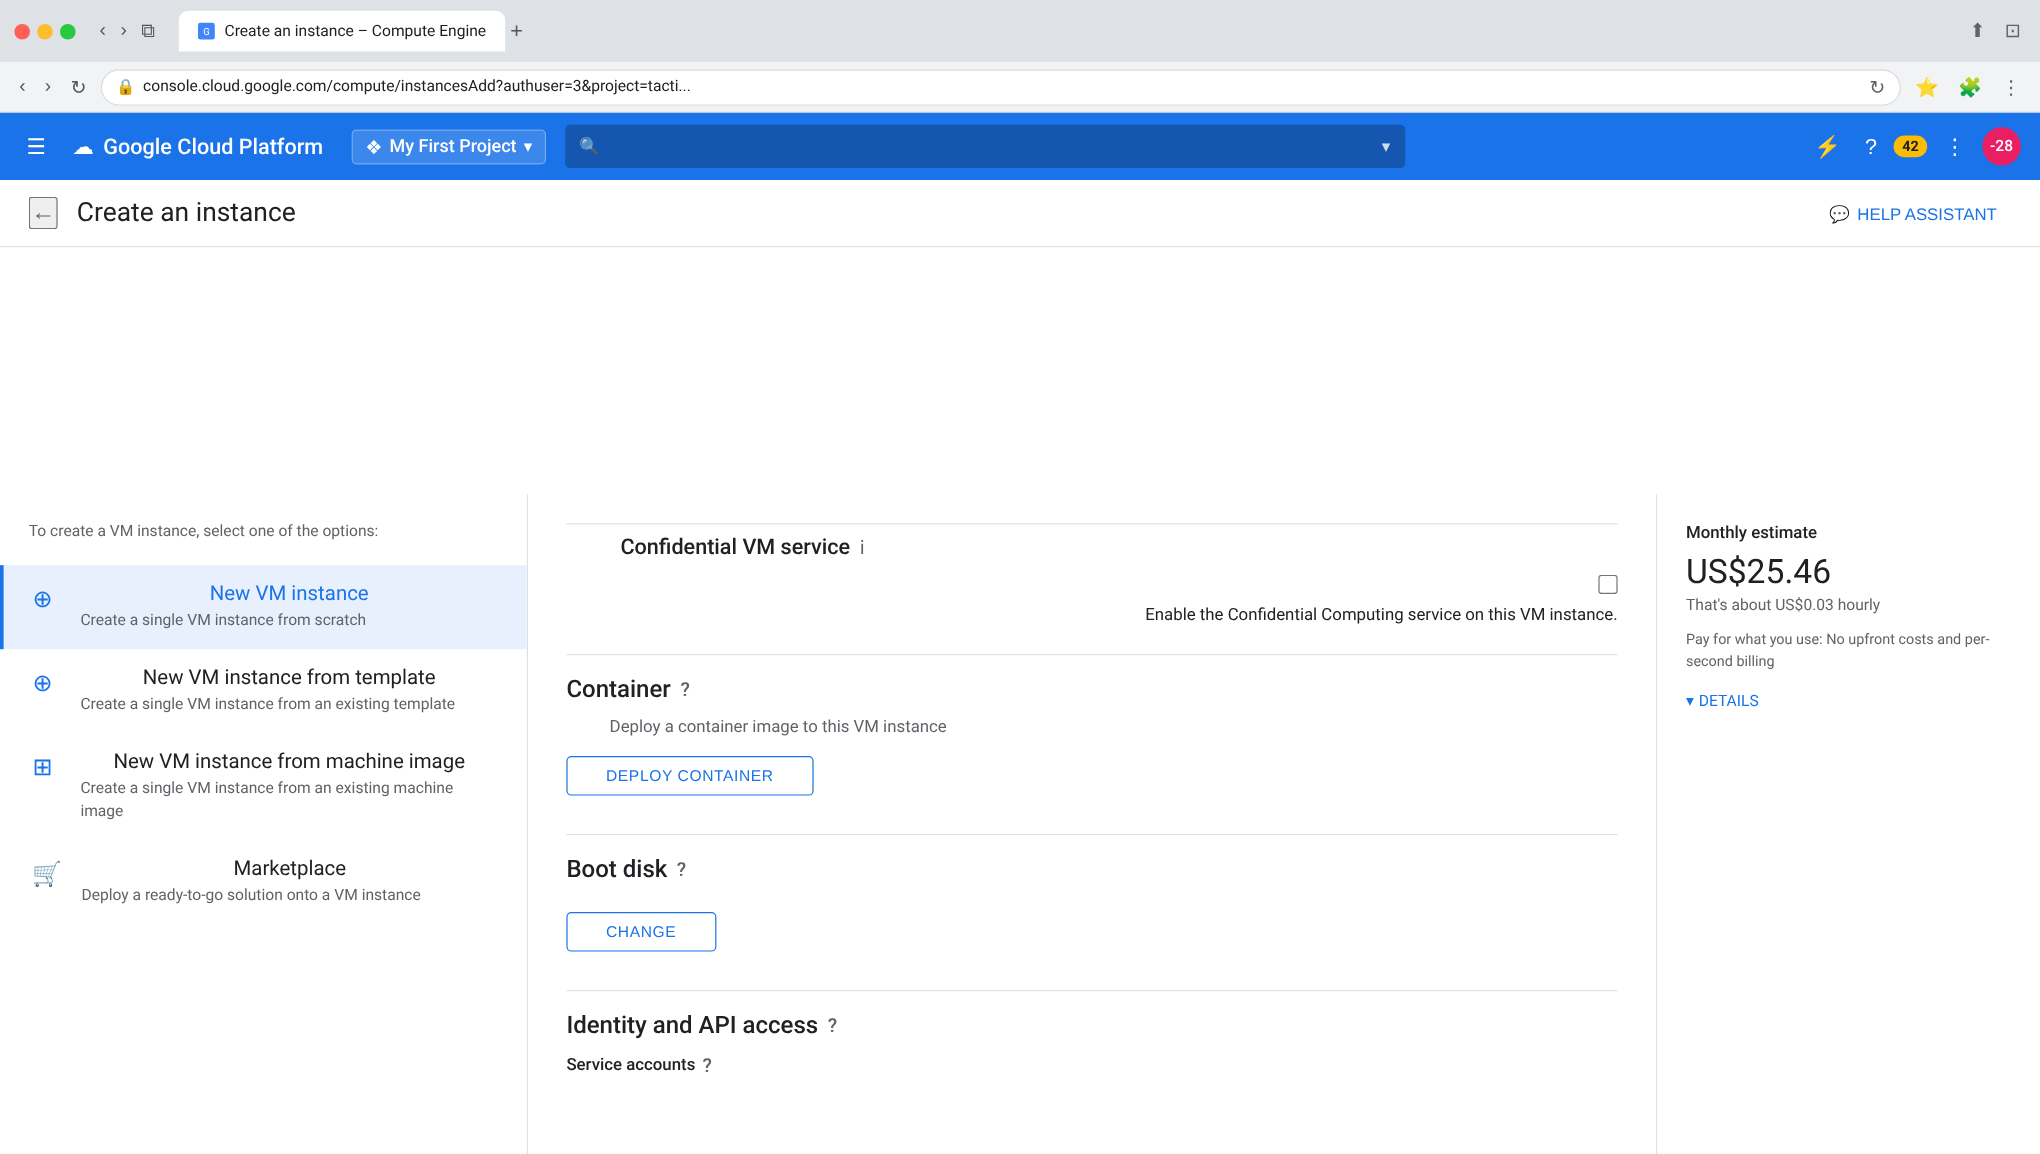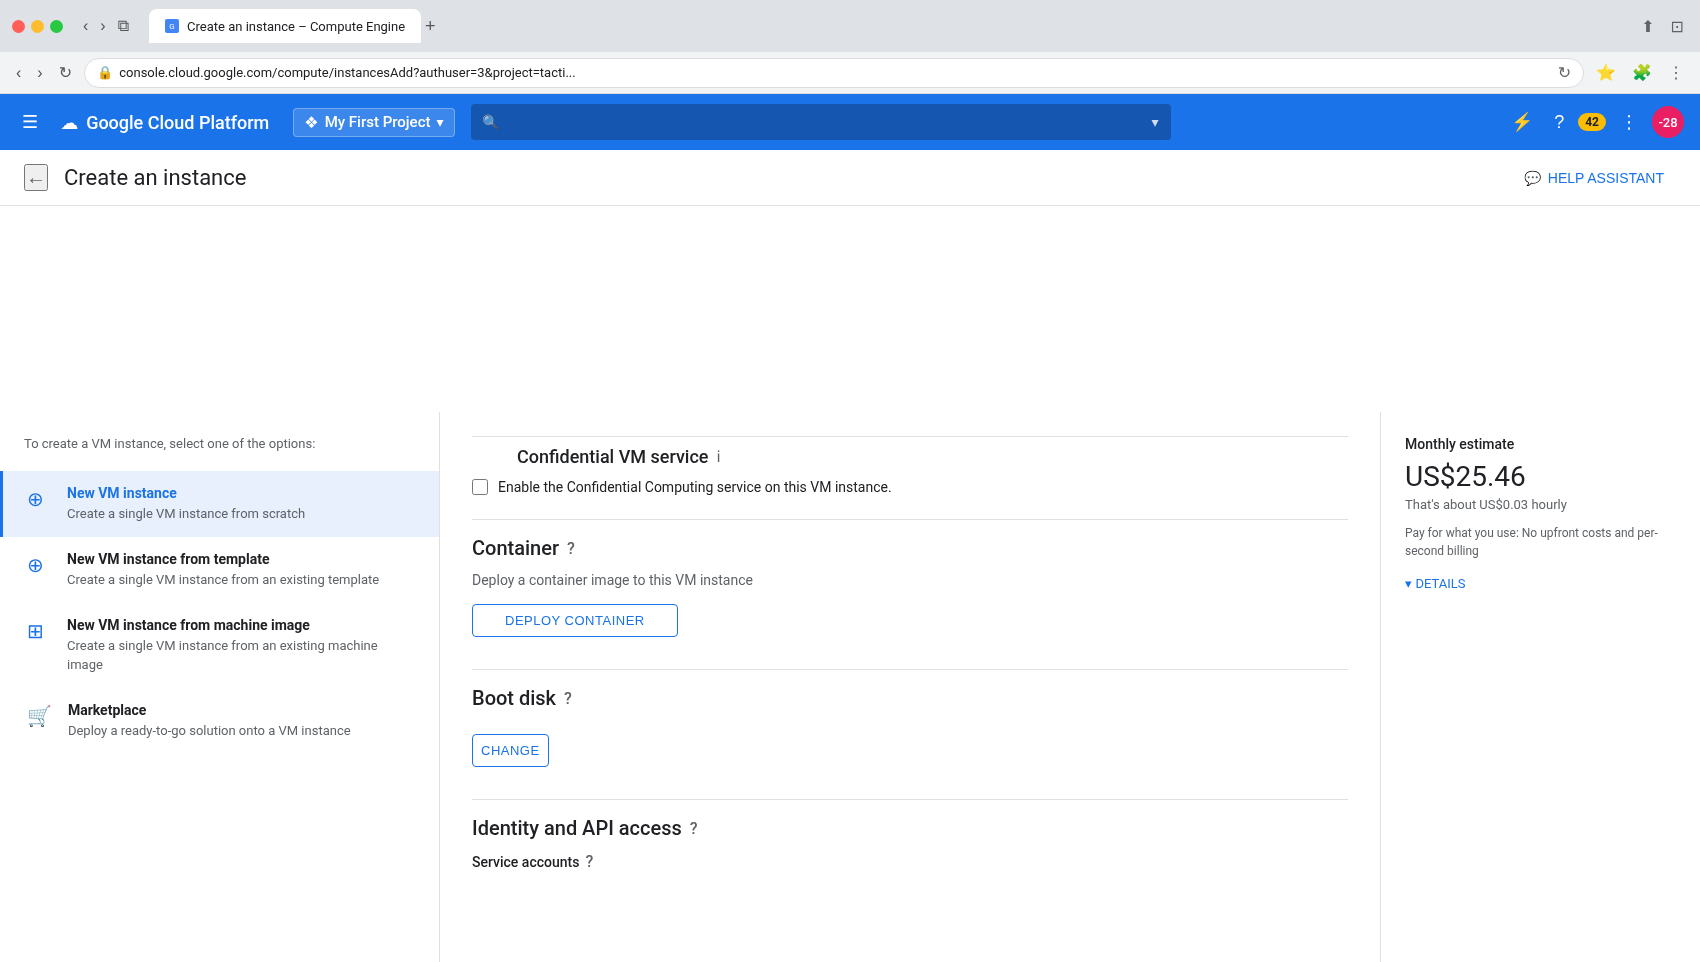--- a/index.html
+++ b/index.html
@@ -202,24 +202,25 @@
       background: #e8f0fe;
     }
     .sidebar-item-icon {
       color: #1a73e8;
       font-size: 20px;
       margin-top: 2px;
       min-width: 24px;
     }
     .sidebar-item-content { flex: 1; }
     .sidebar-item-title {
-      font-size: 14px;
-      font-weight: 700;
+      font-size: 17px;
+      font-weight: 400;
       color: #202124;
       margin-bottom: 4px;
+      text-align: center;
     }
     .sidebar-item.active .sidebar-item-title { color: #1a73e8; }
     .sidebar-item-desc {
       font-size: 13px;
       color: #5f6368;
       line-height: 1.4;
     }
 
     
     .main-content {
@@ -243,20 +244,21 @@
       color: #202124;
       margin-bottom: 12px;
       display: flex;
       align-items: center;
       gap: 8px;
     }
     .section-desc {
       font-size: 14px;
       color: #5f6368;
       margin-bottom: 16px;
+      margin-left: 36px;
     }
     .help-icon {
       color: #5f6368;
       cursor: pointer;
       font-size: 16px;
     }
 
     
     .confidential-vm-section {
       border-top: 1px solid #e0e0e0;
@@ -270,20 +272,21 @@
       margin-bottom: 12px;
       display: flex;
       align-items: center;
       gap: 8px;
       margin-left: 45px;
     }
     .checkbox-row {
       display: flex;
       align-items: flex-end;
       gap: 10px;
+      flex-direction: column;
     }
     .checkbox-row input[type=checkbox] { width: 16px; height: 16px; }
     .checkbox-label { font-size: 14px; color: #202124; }
 
     
     .deploy-btn {
       border: 1px solid #1a73e8;
       background: #fff;
       color: #1a73e8;
       padding: 8px 32px;
@@ -313,21 +316,21 @@
       display: flex;
       align-items: center;
       gap: 6px;
     }
     .highlighted { background: #bdd7f5; padding: 1px 3px; border-radius: 2px; }
     .disk-icon { color: #5f6368; font-size: 16px; }
     .change-btn {
       border: 1px solid #1a73e8;
       background: #fff;
       color: #1a73e8;
-      padding: 8px 8px;
+      padding: 8px 32px;
       border-radius: 4px;
       font-size: 13px;
       font-weight: 500;
       cursor: pointer;
       margin-top: 12px;
       letter-spacing: 0.5px;
     }
 
     
     .service-accounts-label {

